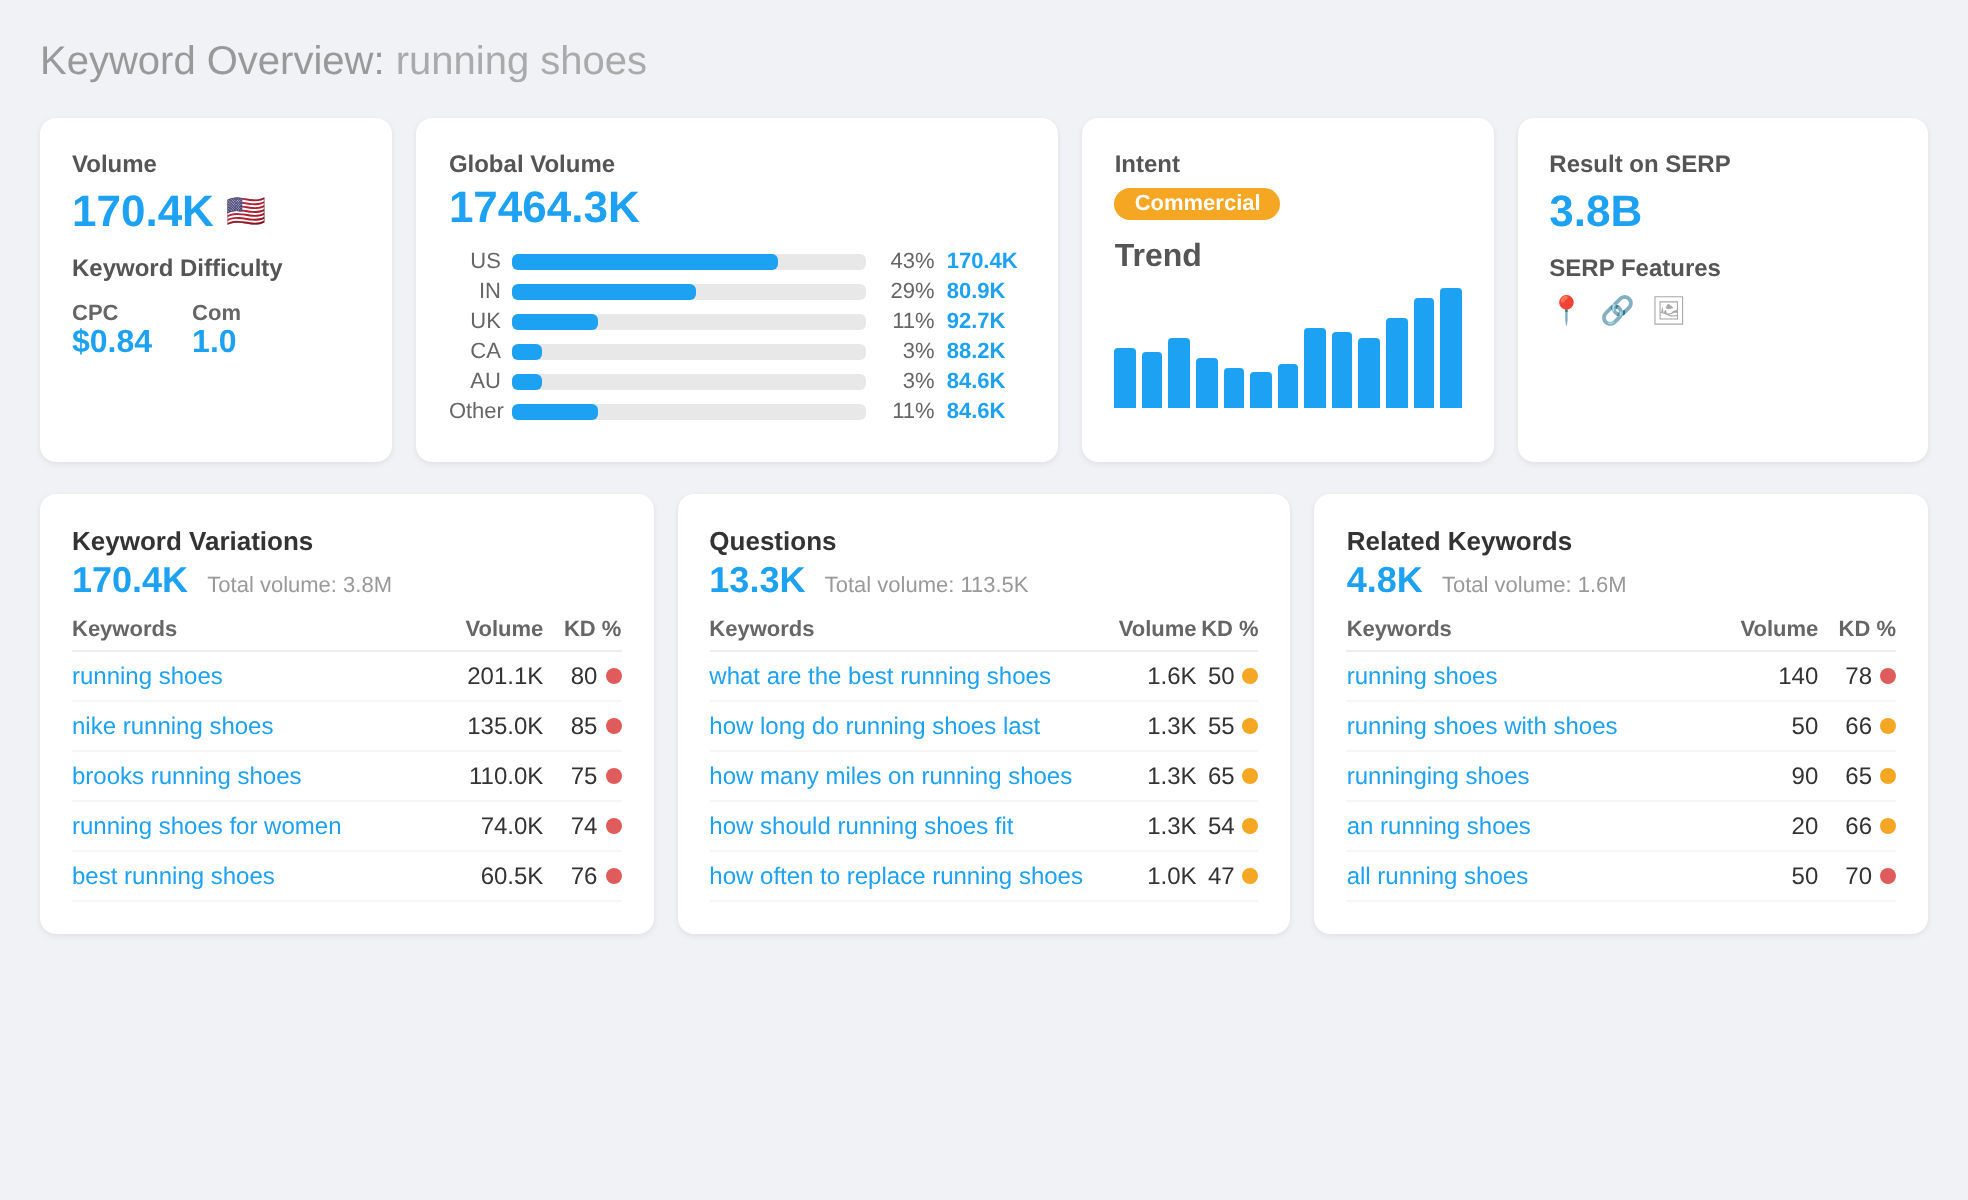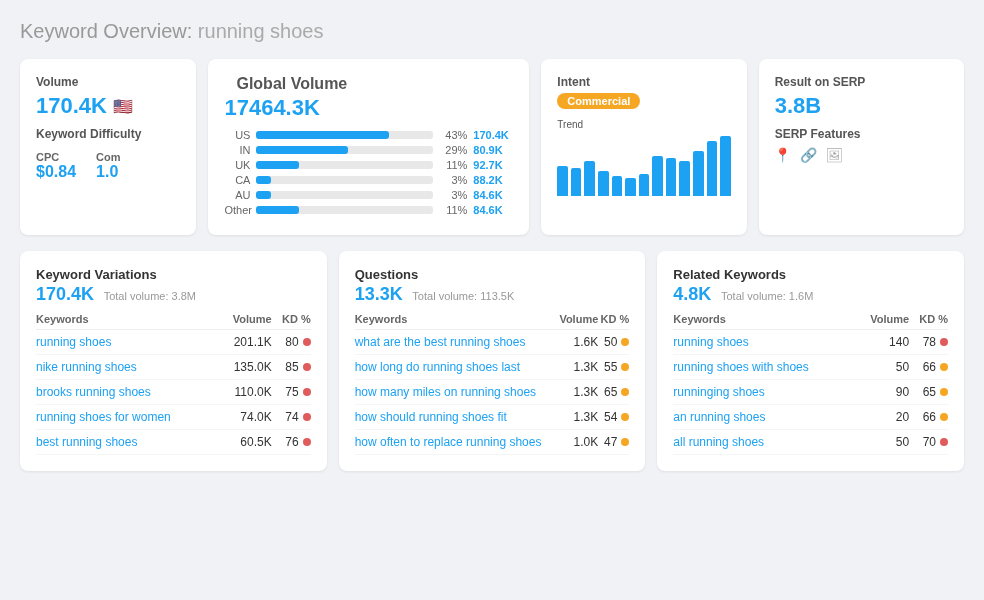--- a/index.html
+++ b/index.html
@@ -80,25 +80,24 @@
       color: #666;
       font-weight: 600;
     }
     .bottom-metric-value {
       font-size: 16px;
       font-weight: 700;
       color: #1da1f2;
     }
     
     .global-title {
-      font-size: 16px;
+      font-size: 12px;
       font-weight: 600;
       color: #555;
       margin-bottom: 2px;
-      margin-left: 12px;
     }
     .global-value {
       font-size: 22px;
       font-weight: 700;
       color: #1da1f2;
       margin-bottom: 8px;
     }
     .bar-row {
       display: flex;
       align-items: center;
@@ -140,22 +139,22 @@
       background: #f5a623;
       color: #fff;
       border-radius: 12px;
       padding: 2px 10px;
       font-size: 11px;
       font-weight: 600;
       display: inline-block;
       margin-bottom: 10px;
     }
     .trend-label {
-      font-size: 10px;
-      font-weight: 400;
+      font-size: 16px;
+      font-weight: 700;
       color: #555;
       margin-bottom: 6px;
     }
     .trend-bars {
       display: flex;
       align-items: flex-end;
       gap: 3px;
       height: 60px;
     }
     .trend-bar {

